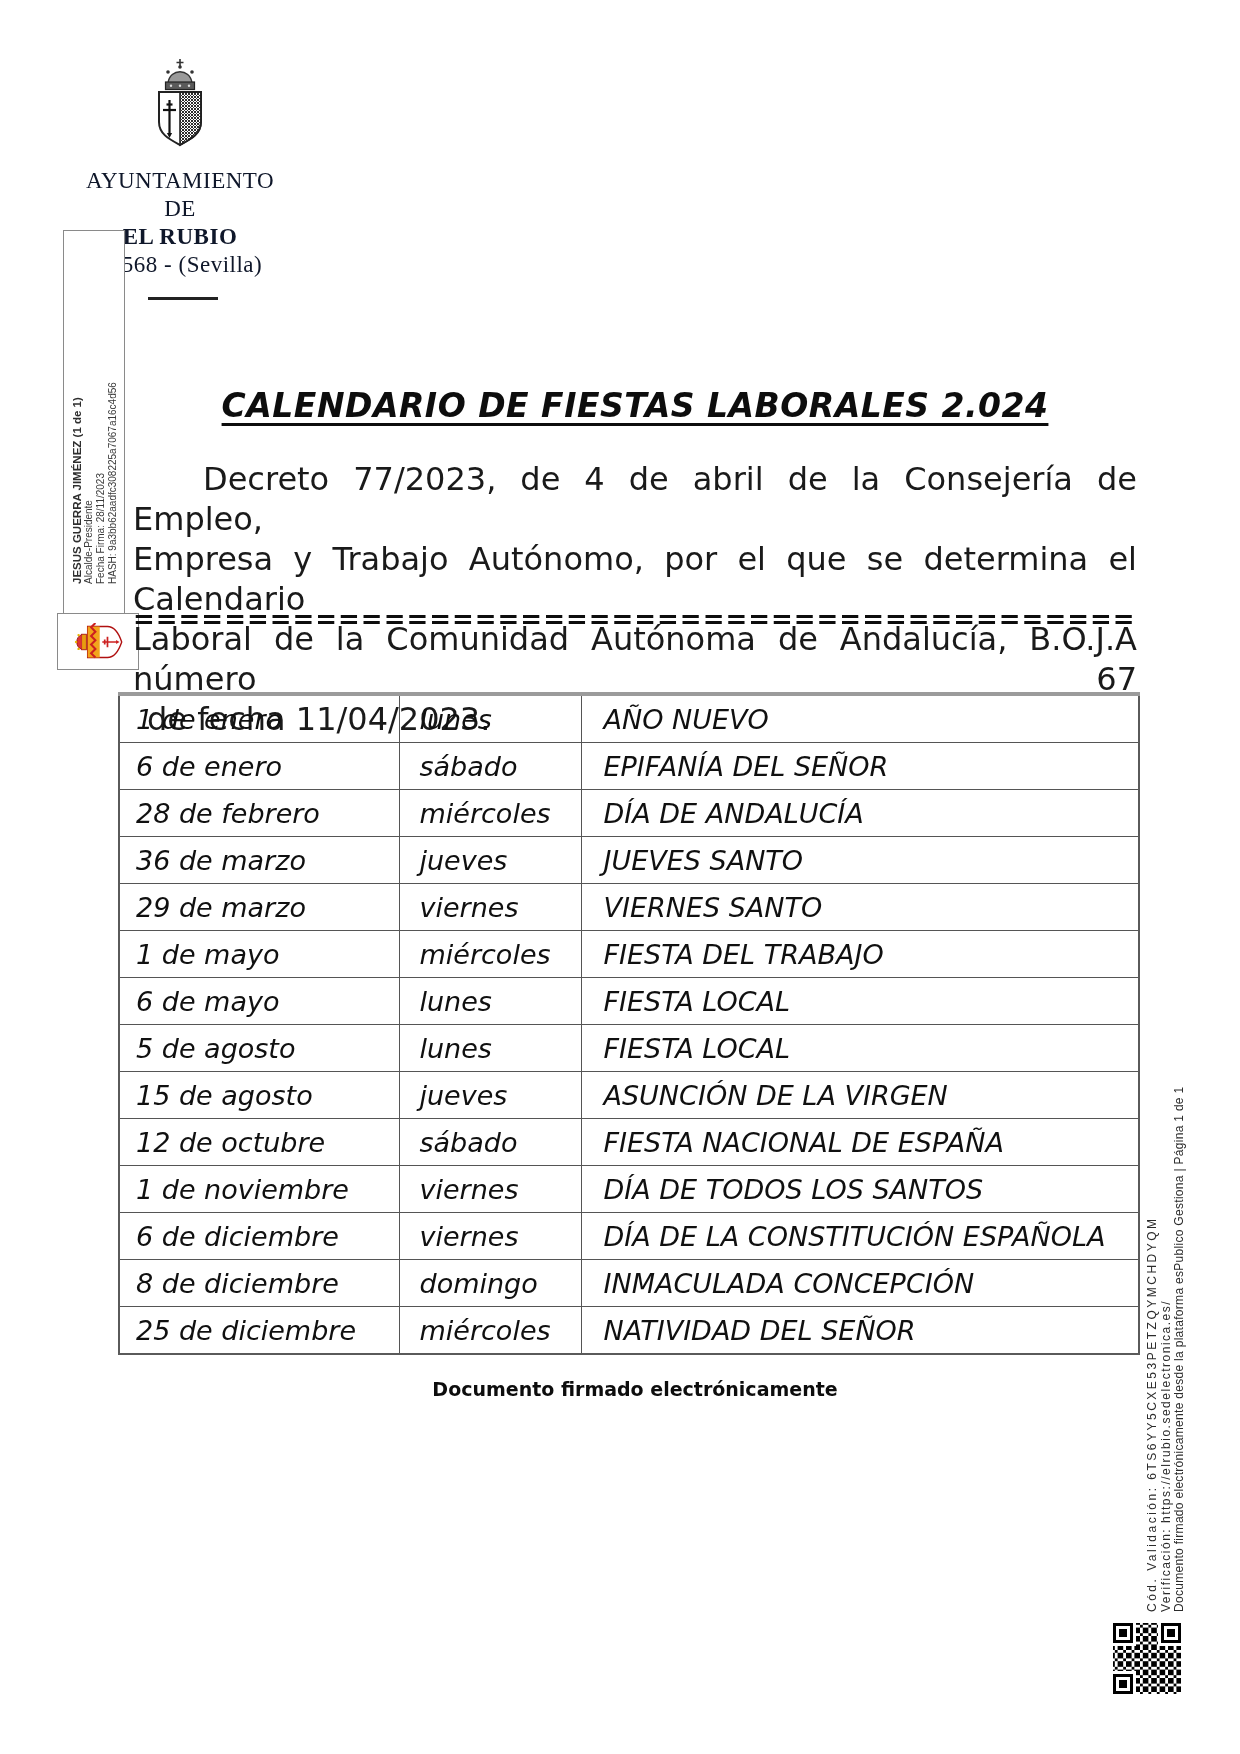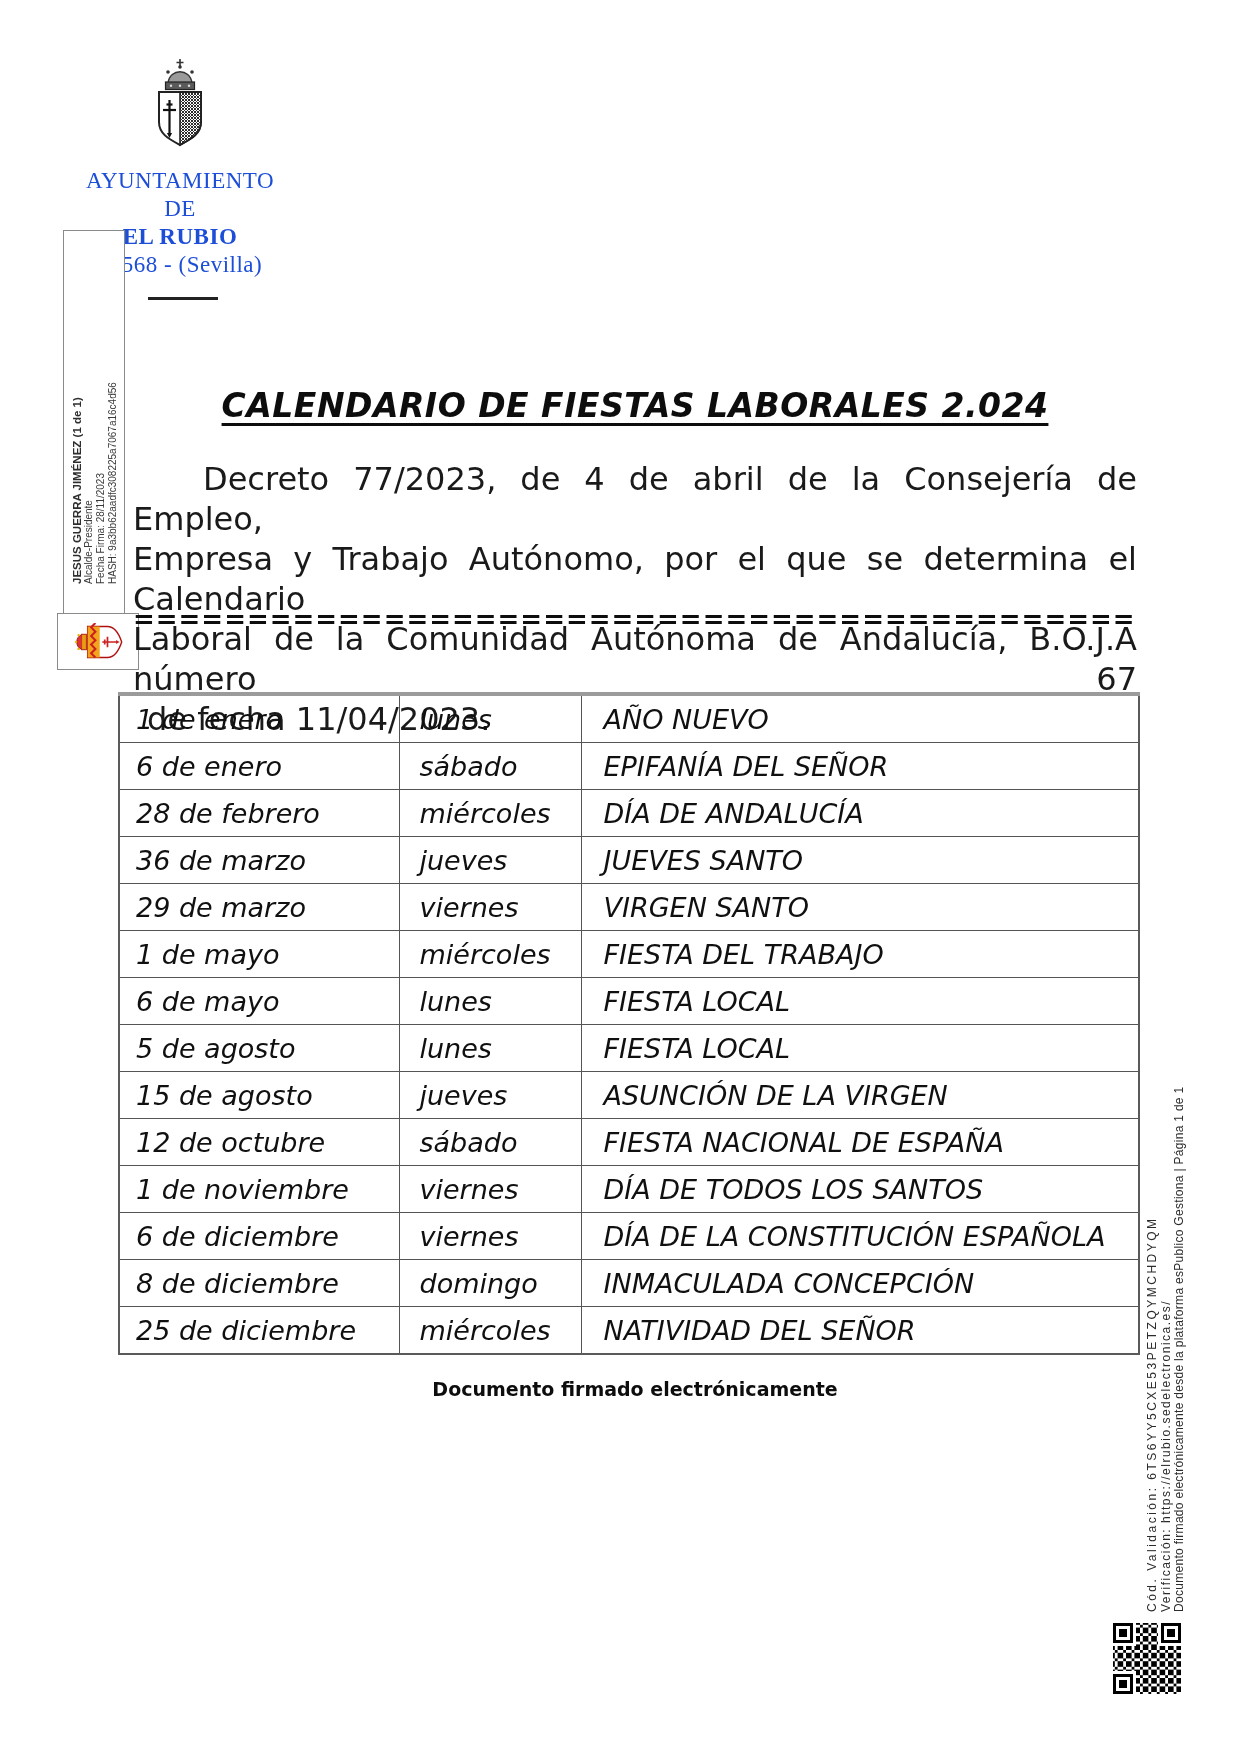--- a/index.html
+++ b/index.html
@@ -6,21 +6,21 @@
   .page{
     position:relative; width:1240px; height:1754px; background:#ffffff;
     margin:0 auto; overflow:hidden;
     font-family:"DejaVu Sans", sans-serif; color:#111;
   }
   
   .crest{position:absolute; left:150px; top:58px; width:60px; height:96px;}
   .org-block{
     position:absolute; left:56px; top:167px; width:248px;
     text-align:center; font-family:"Liberation Serif", serif;
-    font-size:23px; line-height:28px; color:#1d4ed8; letter-spacing:.5px;
+    font-size:23px; line-height:28px; color:#0f172a; letter-spacing:.5px;
   }
   .org-block .bold{font-weight:bold;}
   .org-underline{position:absolute; left:148px; top:297px; width:70px; height:3px; background:#222;}
   
   .stamp-box1{position:absolute; left:63px; top:230px; width:60px; height:383px; border:1.5px solid #8a8a8a; background:#fff;}
   .stamp-box2{position:absolute; left:57px; top:613px; width:80px; height:55px; border:1.5px solid #8a8a8a; background:#fff; display:flex; align-items:center; justify-content:center;}
   .stamp-emblem{transform:rotate(-90deg); width:38px; height:50px;}
   .stamp-text{
     position:absolute; left:71px; top:584px; width:235px;
     transform:rotate(-90deg); transform-origin:0 0;
@@ -176,21 +176,21 @@
 
     <tr>
       <td class="c-date">36 de marzo</td>
       <td class="c-day">jueves</td>
       <td class="c-holiday">JUEVES SANTO</td>
     </tr>
 
     <tr>
       <td class="c-date">29 de marzo</td>
       <td class="c-day">viernes</td>
-      <td class="c-holiday">VIRGEN SANTO</td>
+      <td class="c-holiday">VIERNES SANTO</td>
     </tr>
 
     <tr>
       <td class="c-date">1 de mayo</td>
       <td class="c-day">miércoles</td>
       <td class="c-holiday">FIESTA DEL TRABAJO</td>
     </tr>
 
     <tr>
       <td class="c-date">6 de mayo</td>

